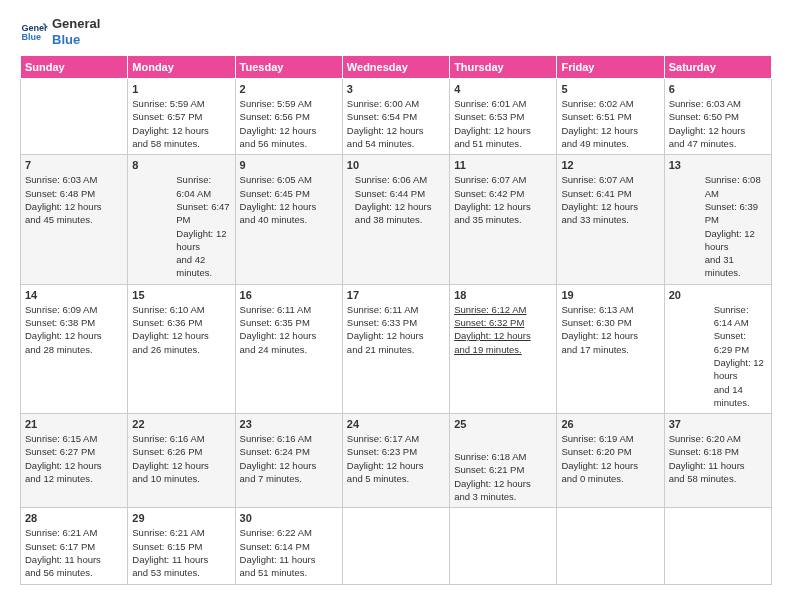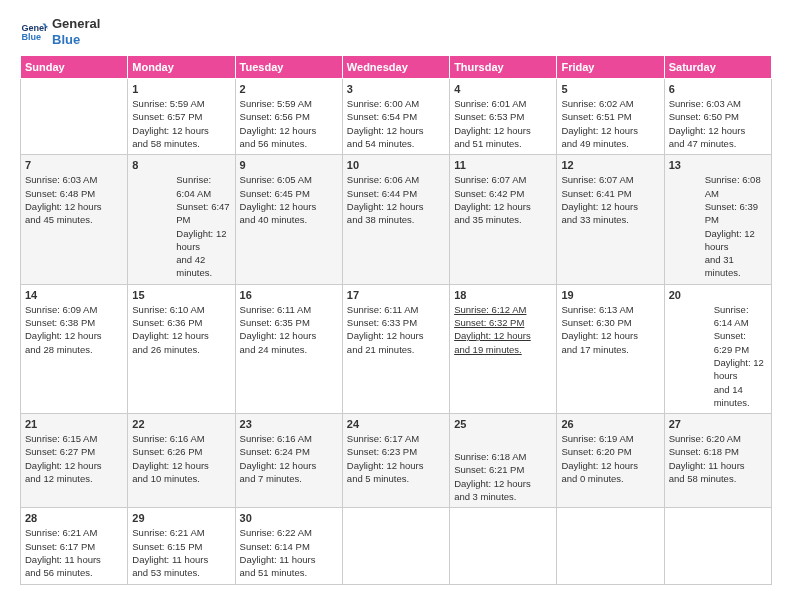--- a/index.html
+++ b/index.html
@@ -183,21 +183,21 @@
           </td>
           <td>
             <span class="day-number">9</span>
             <div class="day-info" style="white-space: pre-line;">Sunrise: 6:05 AM
 Sunset: 6:45 PM
 Daylight: 12 hours
 and 40 minutes.</div>
           </td>
           <td>
             <span class="day-number">10</span>
-            <div class="day-info" style="white-space: pre-line;">Sunrise: 6:06 AM
+            <div class="day-info" style="white-space: pre-line; margin-left: 8px;">Sunrise: 6:06 AM
 Sunset: 6:44 PM
 Daylight: 12 hours
 and 38 minutes.</div>
           </td>
           <td>
             <span class="day-number">11</span>
             <div class="day-info" style="white-space: pre-line;">Sunrise: 6:07 AM
 Sunset: 6:42 PM
 Daylight: 12 hours
 and 35 minutes.</div>
@@ -305,21 +305,21 @@
 and 3 minutes.</div>
           </td>
           <td>
             <span class="day-number">26</span>
             <div class="day-info" style="white-space: pre-line;">Sunrise: 6:19 AM
 Sunset: 6:20 PM
 Daylight: 12 hours
 and 0 minutes.</div>
           </td>
           <td>
-            <span class="day-number">27</span>
+            <span class="day-number">37</span>
             <div class="day-info" style="white-space: pre-line;">Sunrise: 6:20 AM
 Sunset: 6:18 PM
 Daylight: 11 hours
 and 58 minutes.</div>
           </td>
         </tr>
         <tr>
           <td>
             <span class="day-number">28</span>
             <div class="day-info" style="white-space: pre-line;">Sunrise: 6:21 AM

